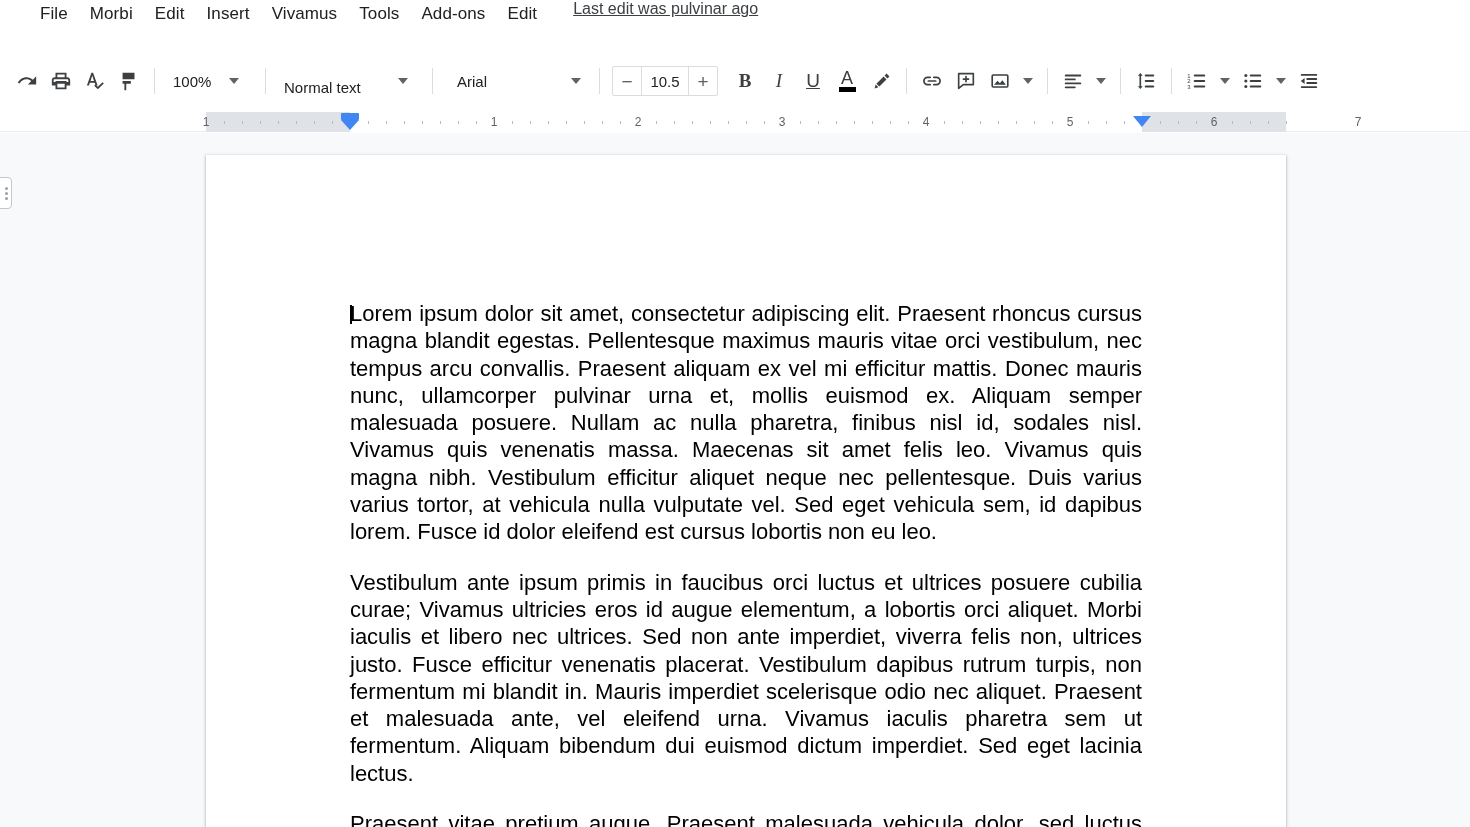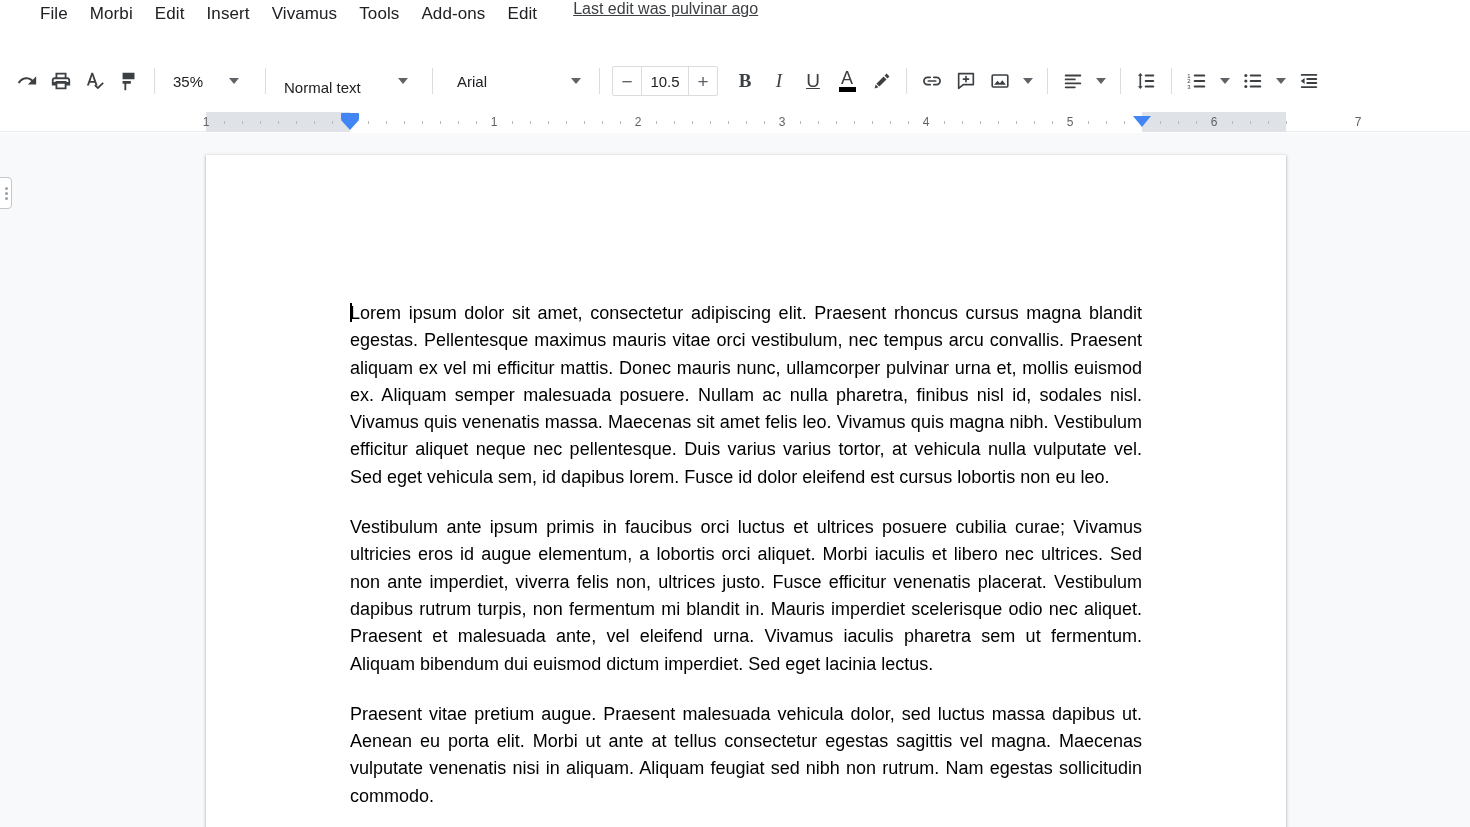--- a/index.html
+++ b/index.html
@@ -219,21 +219,21 @@
     width: 1080px; height: 700px;
     background: #ffffff;
     box-shadow: 0 1px 3px 1px rgba(60,64,67,0.15), 0 1px 2px 0 rgba(60,64,67,0.3);
   }
   .doc-body {
     position: absolute;
     left: 144px; top: 145px;
     width: 792px;
   }
   .doc-p {
-    font-size: 18px;
+    font-size: 22px;
     line-height: 27.3px;
     color: #000000;
     text-align: justify;
     text-justify: inter-word;
     margin-bottom: 23px;
     font-family: "Liberation Sans", sans-serif;
   }
   .doc-p:last-child { margin-bottom: 0; }
   .caret-bar {
     display: inline-block;
@@ -293,21 +293,21 @@
     <span>
       <svg width="22" height="22" viewBox="0 0 24 24" fill="#3c4043">
         <path d="M5 3h13v7H5V3zm0 9h9v3H9v7H7v-7H5v-3z"></path>
       </svg>
     </span>
   </div>
 
   <div class="tb-sep"></div>
 
   <div class="tb-drop zoom-drop">
-    <span class="tb-drop-label">35%</span>
+    <span class="tb-drop-label">100%</span>
     <span class="caret"></span>
   </div>
 
   <div class="tb-sep"></div>
 
   <div class="tb-drop style-drop">
     <span class="tb-drop-label">Normal text</span>
     <span class="caret"></span>
   </div>
 

